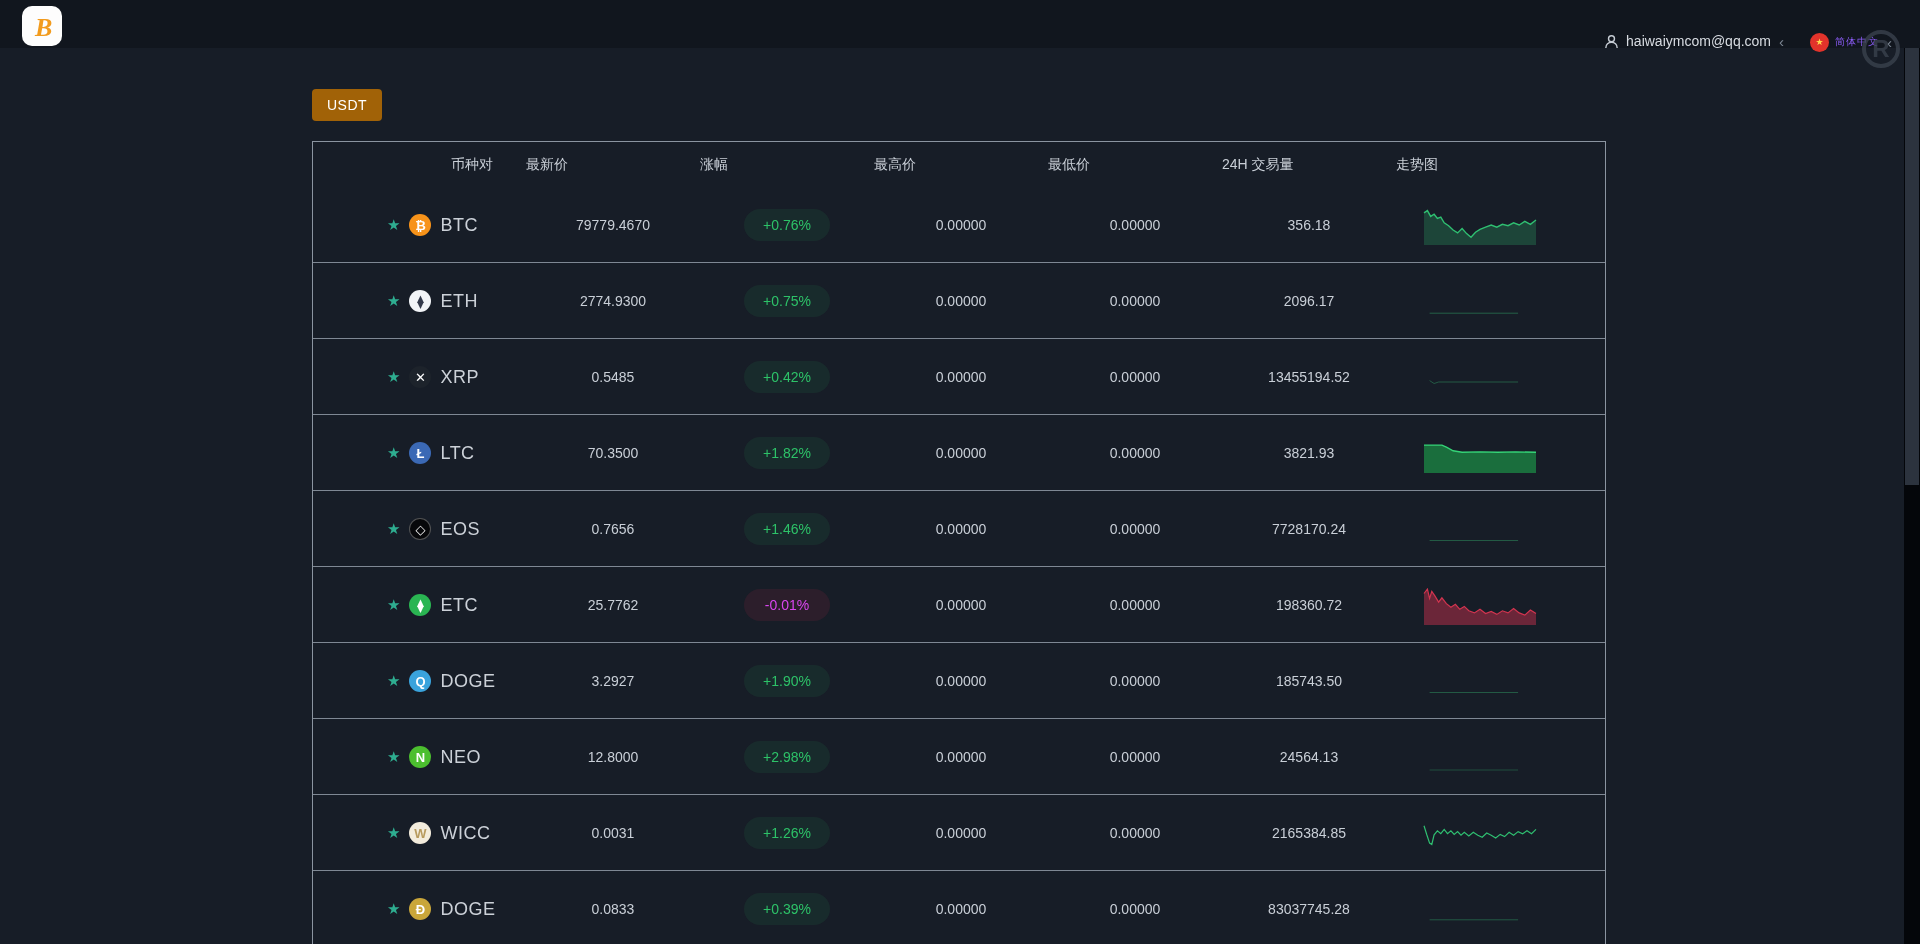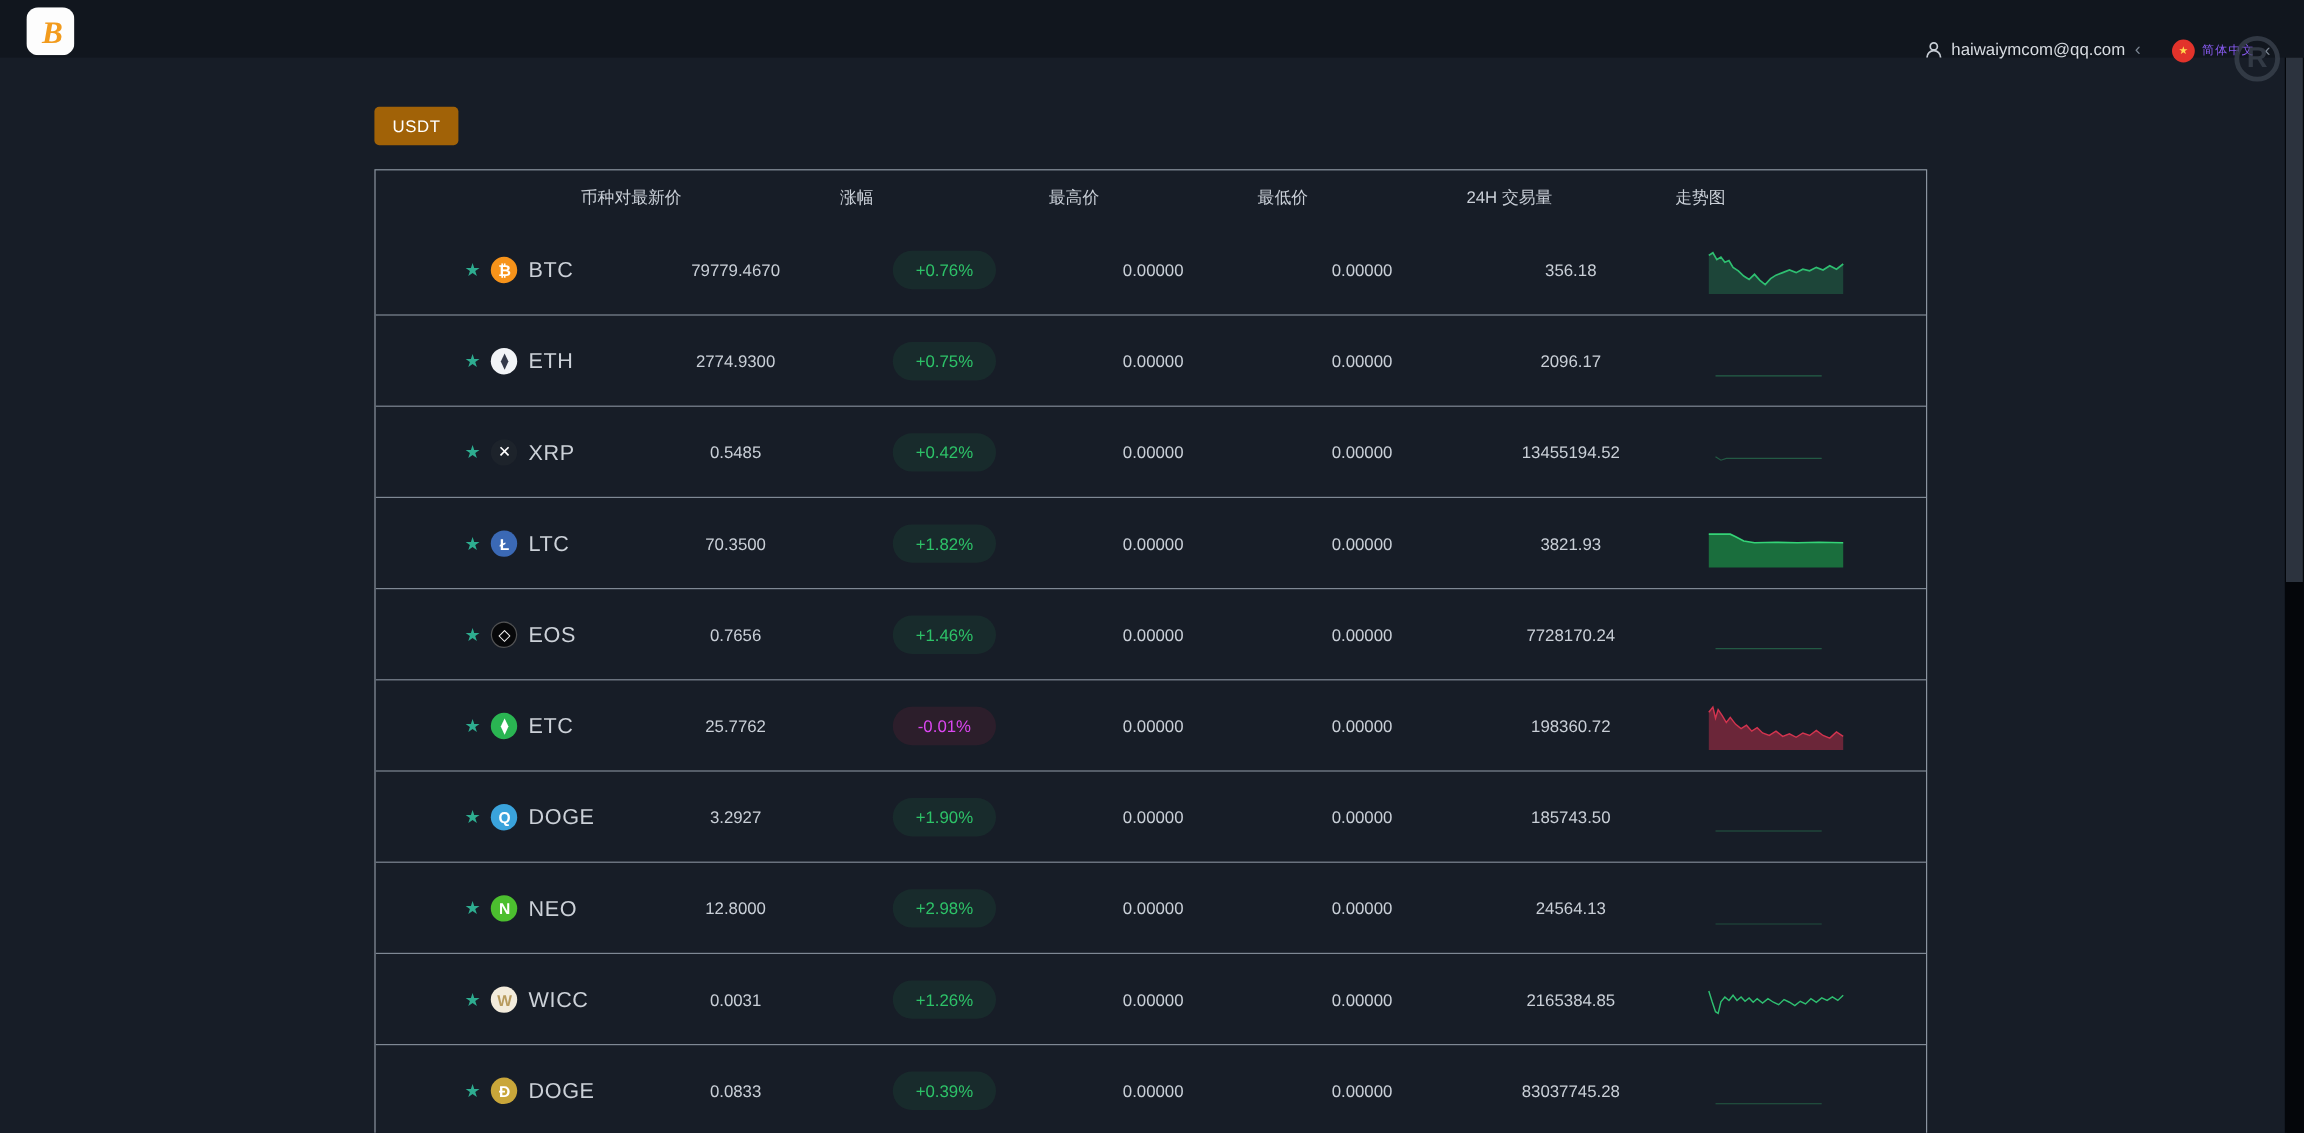--- a/index.html
+++ b/index.html
@@ -31,21 +31,21 @@
 
   
   .content { margin:41px 0 0 312px; width:1294px; }
   .tab-usdt { display:inline-block; background:#a16207; color:#fff; font-size:14px;
               padding:8px 15px; border-radius:4px; border:none; cursor:pointer; letter-spacing:.5px; }
 
   .market { margin-top:20px; border:1px solid #8b94a0; width:1294px; height:810px; overflow:hidden; }
   .thead { display:grid; grid-template-columns:213px 174px 174px 174px 174px 174px 1fr;
            height:45px; align-items:center; font-size:13px; color:#c3c9d1; }
   .thead .cell { text-align:left; }
-  .thead .cell.pair { text-align:right; padding-left:105px; }
+  .thead .cell.pair { text-align:center; padding-left:105px; }
 
   .trow { display:grid; grid-template-columns:213px 174px 174px 174px 174px 174px 1fr;
           height:76px; align-items:center; position:relative; cursor:pointer; }
   .trow::after { content:""; position:absolute; left:0; right:0; bottom:0; height:1px; background:#7f8894; }
   .trow:last-child::after { display:none; }
   .cell { text-align:center; font-size:14px; color:#c9cfd7; }
 
   .paircell { display:flex; align-items:center; text-align:left; padding-left:74px; gap:9px; }
   .star { color:#2ead90; font-size:15px; cursor:pointer; }
   .coin { width:22px; height:22px; border-radius:50%; display:flex; align-items:center; justify-content:center;

